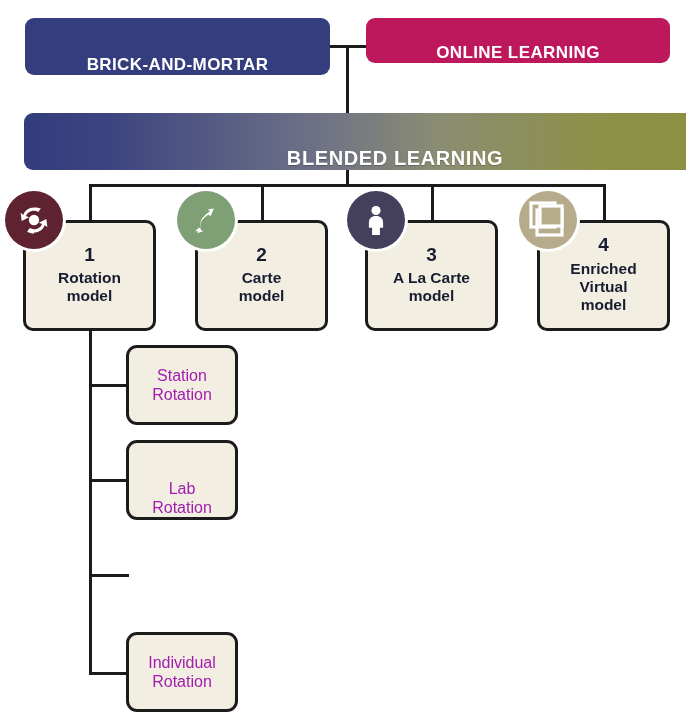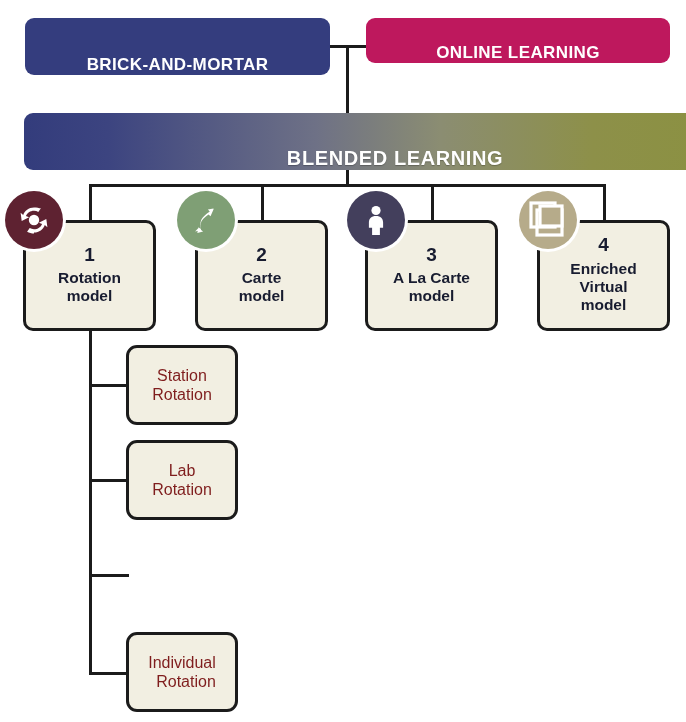--- a/index.html
+++ b/index.html
@@ -66,27 +66,27 @@
   #a-la-carte-icon{left:347px;background:#433f5c;}
   #enriched-virtual-icon{left:519px;background:#b6ab8a;}
   .icon-badge svg{display:block;}
 
   
   .sub-box{
     position:absolute;left:126px;width:112px;height:80px;
     background:#f2efe2;border:3px solid #1b1b1b;border-radius:11px;
     box-sizing:border-box;
     display:flex;align-items:center;justify-content:center;
-    color:#7f1d1d;font-size:16px;line-height:1.2;text-align:center;
+    color:#a21caf;font-size:16px;line-height:1.2;text-align:center;
     white-space:pre-line;
   }
   #sub-box-0{top:345px;}
-  #sub-box-1{top:440px;}
+  #sub-box-1{top:440px;align-items:flex-end;}
   #sub-box-2{top:535px;}
-  #sub-box-3{top:632px;text-align:right;}
+  #sub-box-3{top:632px;}
 </style>
 </head>
 <body>
 
 <div id="diagram">
 
   <div class="line h" style="left:330px;top:45px;width:37px;"></div>
   <div class="line v" style="left:346px;top:45px;height:70px;"></div>
 
   <div class="line v" style="left:346px;top:170px;height:16px;"></div>

